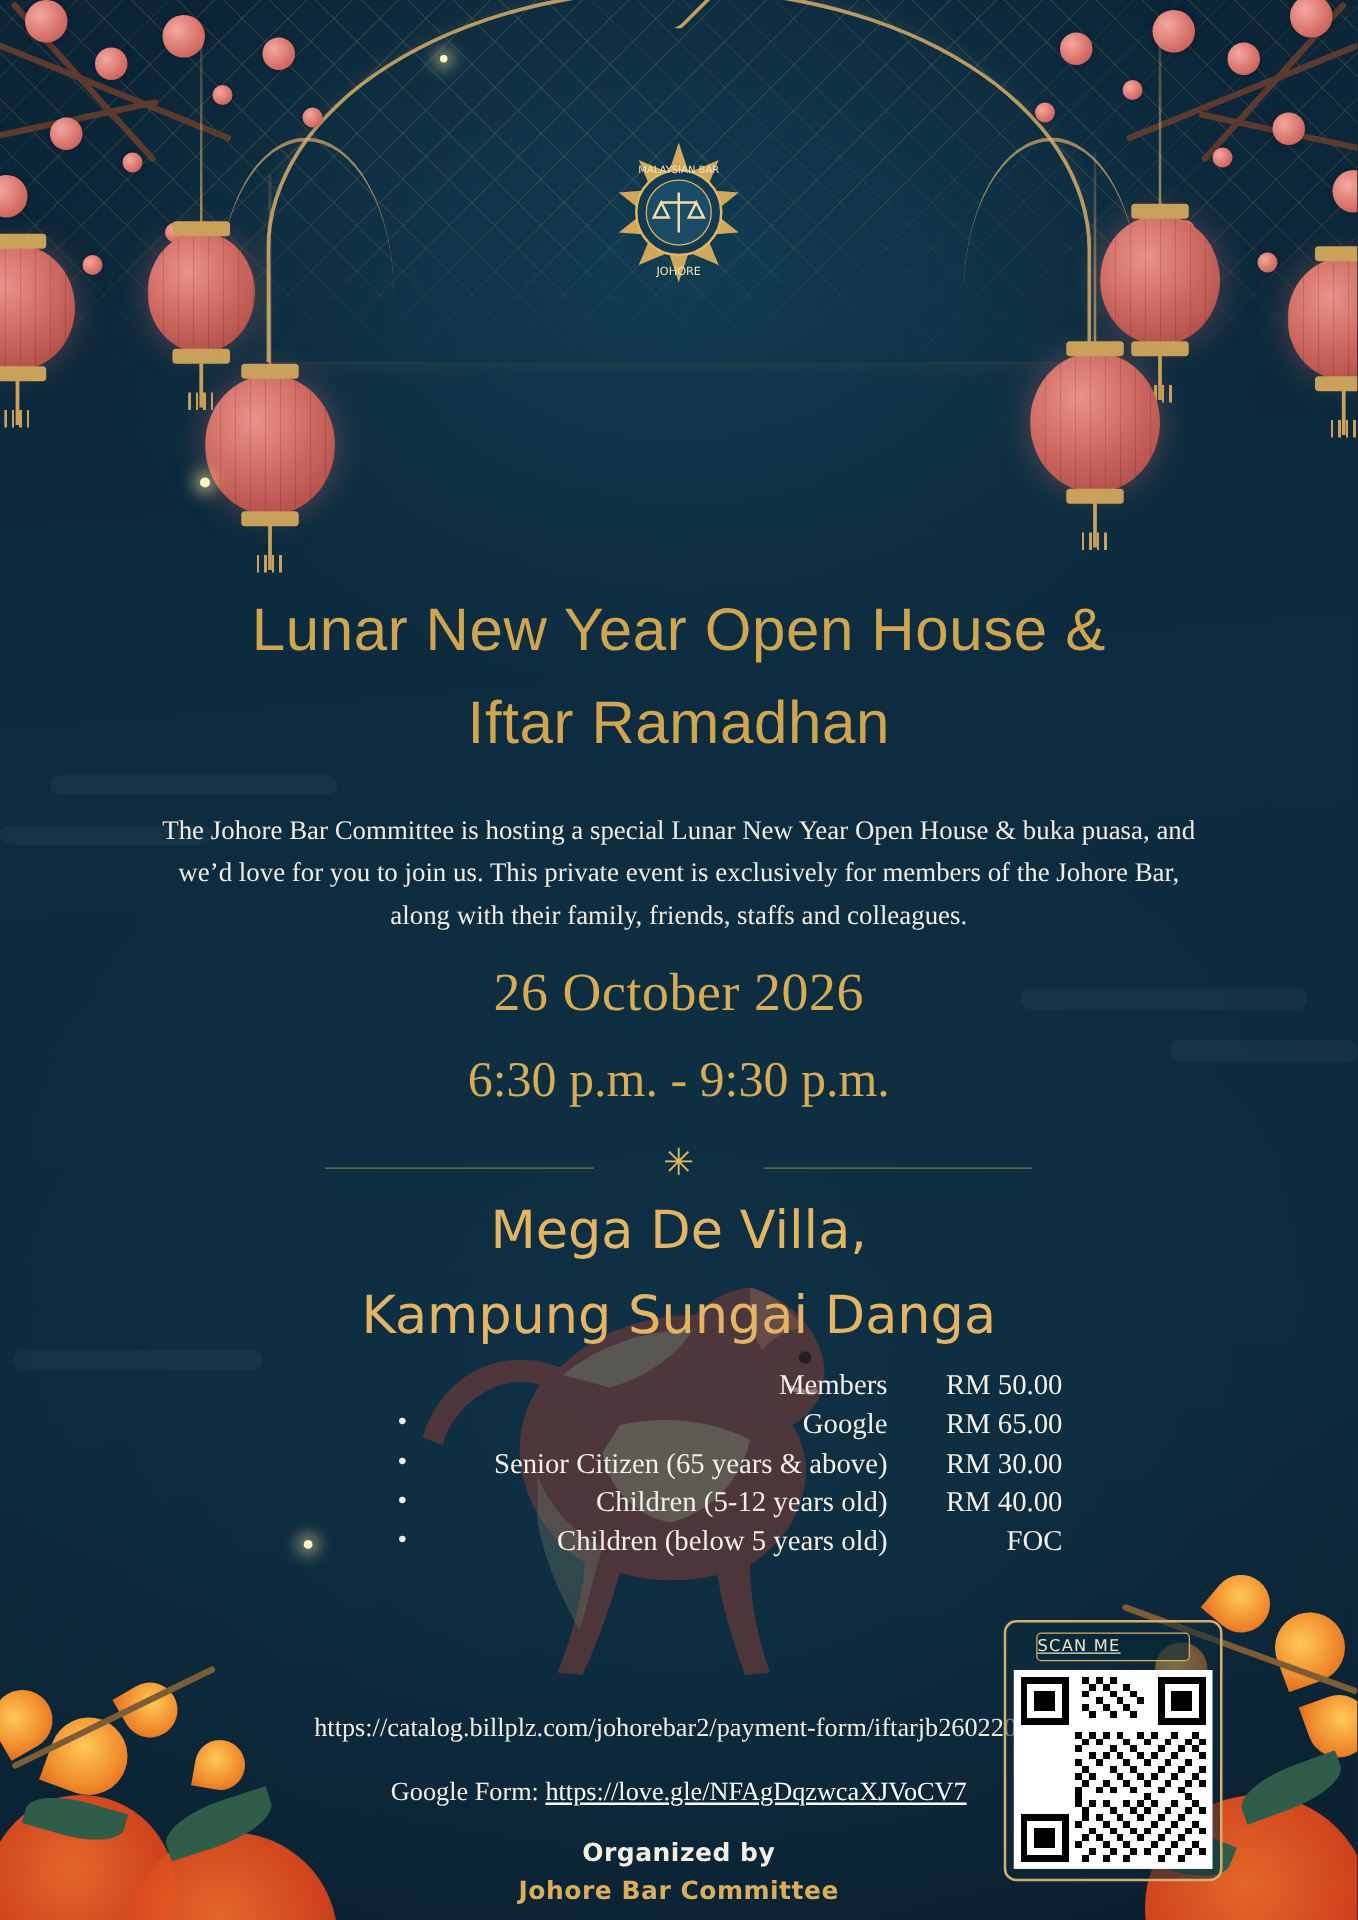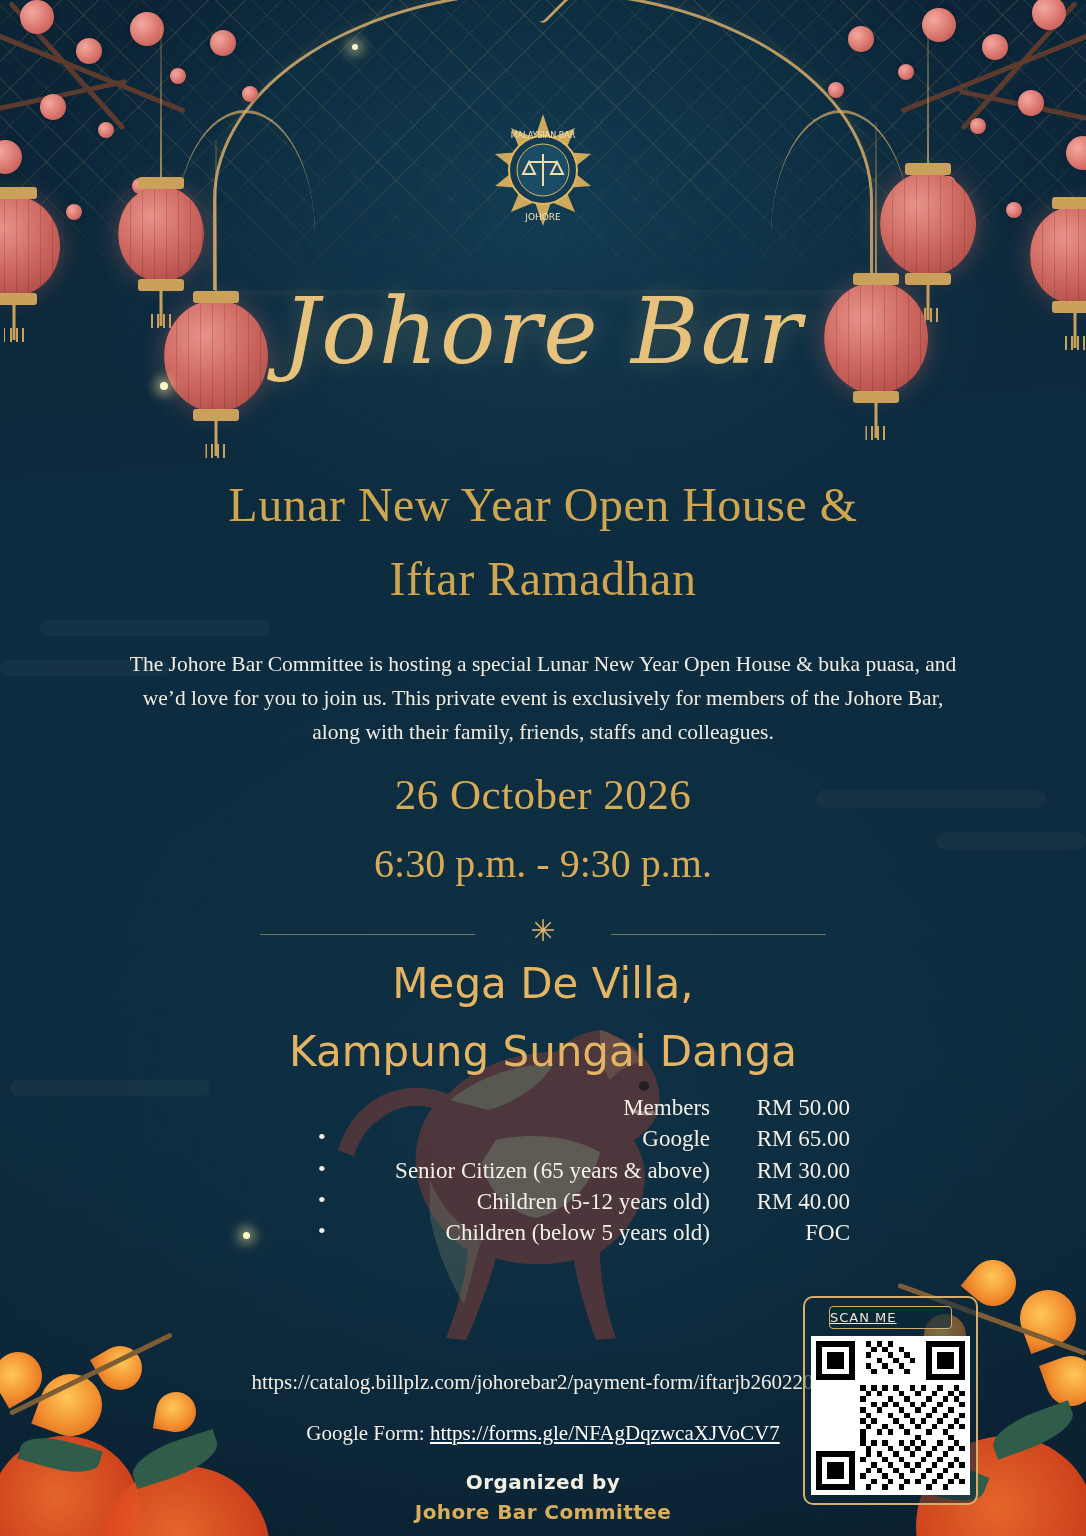--- a/index.html
+++ b/index.html
@@ -128,21 +128,21 @@
     font-family: "DejaVu Serif", serif;
     font-style: italic;
     font-size: 92px;
     letter-spacing: 2px;
     color: #e7c27d;
     text-shadow: 0 0 24px rgba(231,194,125,.28);
   }
 
   #title {
     top: 468px;
-    font-family: Liberation Serif, serif;
+    font-family: Liberation Sans, sans-serif;
     font-size: 48px;
     line-height: 1.55;
     font-weight: 400;
     color: #cfa64f;
     letter-spacing: .5px;
   }
 
   #intro {
     top: 648px;
     padding: 0 124px;
@@ -374,21 +374,20 @@
       <path d="M150 110 C180 86 216 74 254 74 C240 96 216 112 188 120 Z" fill="#7d8a6d" opacity="0.55"></path>
       <path d="M196 150 C232 142 270 146 300 162 C292 196 268 220 236 228
                C206 222 186 198 182 172 Z" fill="#8e9a7a" opacity="0.5"></path>
       <path d="M130 190 C140 216 158 236 182 248 C176 268 170 292 164 314
                C148 288 136 258 130 228 Z" fill="#7f8a6b" opacity="0.4"></path>
       <circle cx="344" cy="96" r="5" fill="#2c1816"></circle>
       <path d="M332 120 q14 6 22 2" stroke="#e8b4ab" stroke-width="4" fill="none" opacity="0.7"></path>
     </g>
   </svg>
 
-  <div class="center" id="brand">Johore Bar</div>
 
   <div class="center" id="title">
     <div>Lunar New Year Open House &amp;</div>
     <div>Iftar Ramadhan</div>
   </div>
 
   <div class="center" id="intro">The Johore Bar Committee is hosting a special Lunar New Year Open House &amp; buka puasa, and we’d love for you to join us. This private event is exclusively for members of the Johore Bar, along with their family, friends, staffs and colleagues.</div>
 
   <div class="center" id="date">26 October 2026</div>
   <div class="center" id="time">6:30 p.m. - 9:30 p.m.</div>
@@ -428,21 +427,21 @@
       <span class="lbl">Children (below 5 years old)</span>
       <span class="val">FOC</span>
     </div>
   </div>
 
   <div id="links">
     <div class="l1">
       <span>https://catalog.billplz.com/johorebar2/payment-form/iftarjb26022026</span>
     </div>
     <div class="l2">
-      <span>Google Form: </span><a href="#">https://forms.gle/NFAgDqzwcaXJVoCV7</a>
+      <span>Google Form: </span><a href="#">https://love.gle/NFAgDqzwcaXJVoCV7</a>
     </div>
   </div>
 
   <div id="qr">
     <div class="scanme">SCAN ME</div>
     <div class="code">
       <svg viewBox="0 0 29 29" width="159" height="159" shape-rendering="crispEdges">
         <rect width="29" height="29" fill="#fff"></rect>
         <g fill="#000">
           <rect x="1" y="1" width="7" height="1"></rect>

